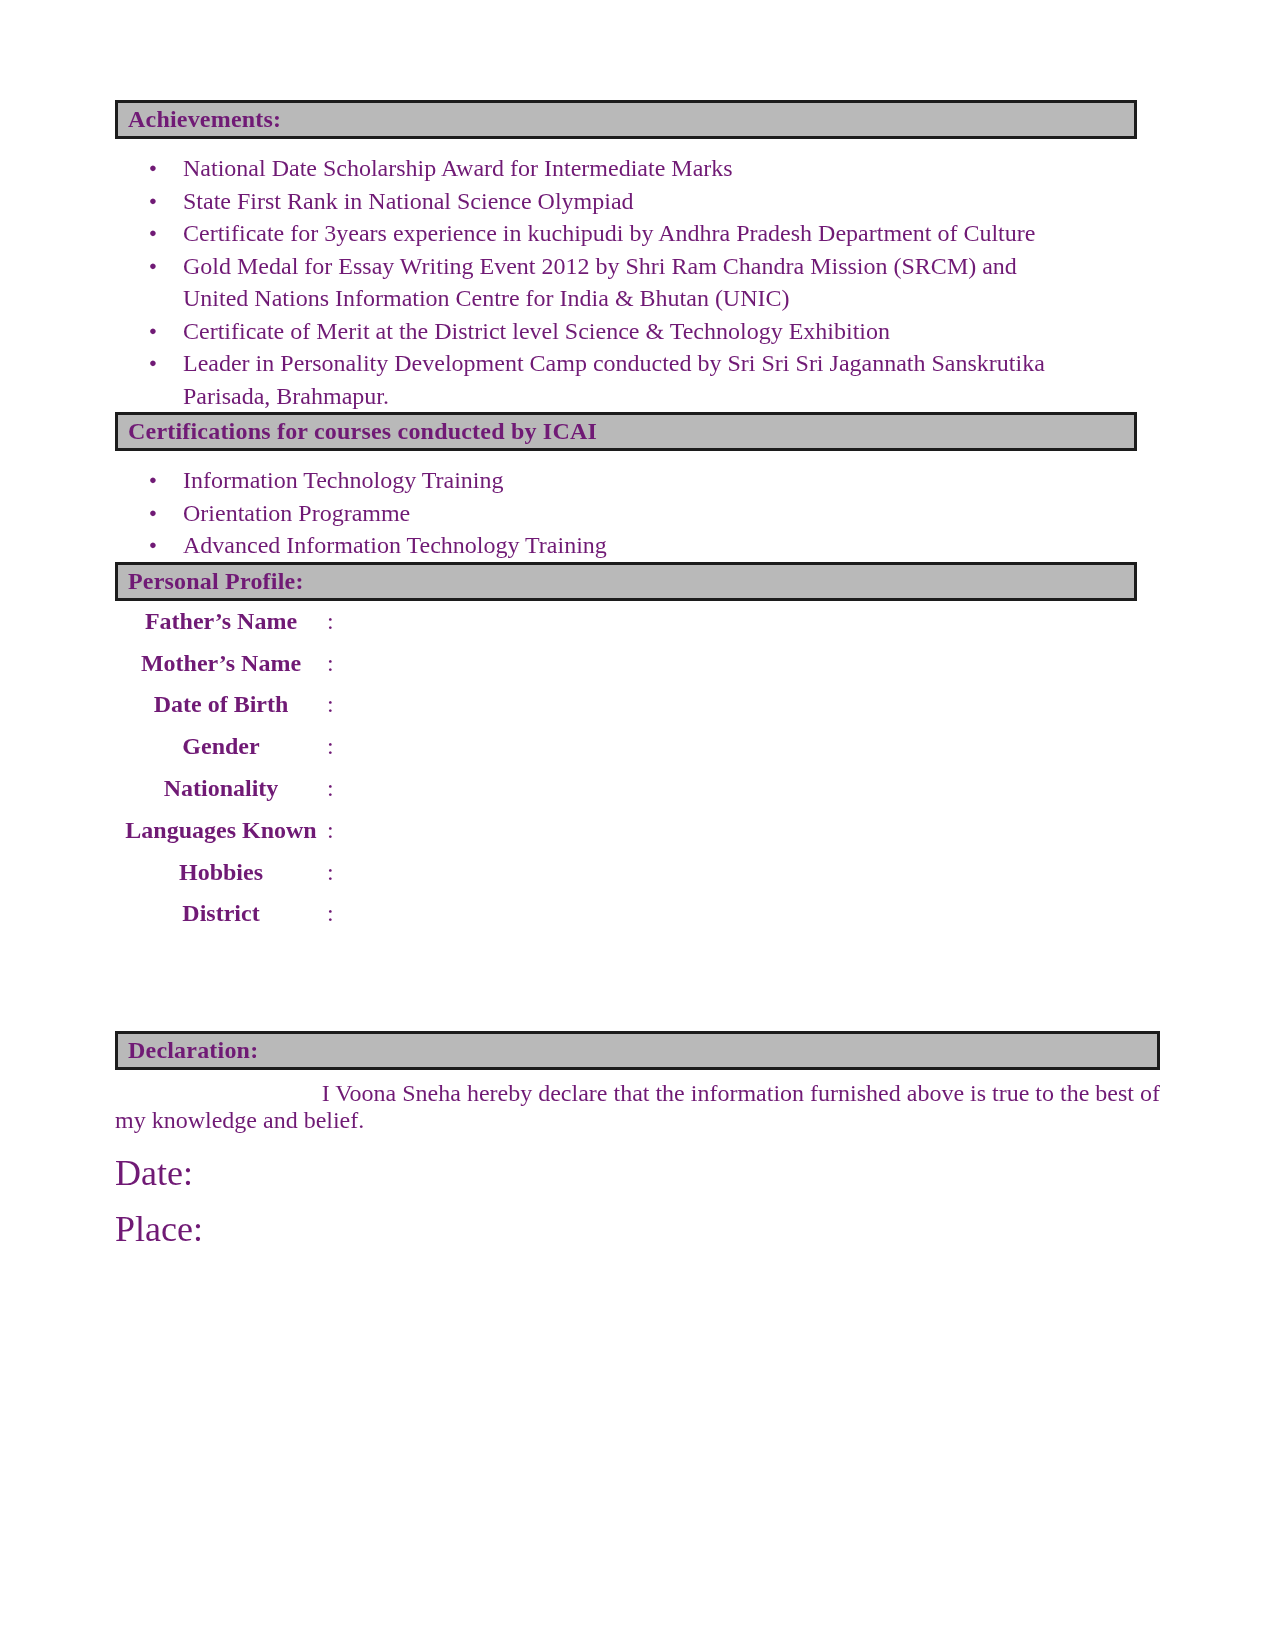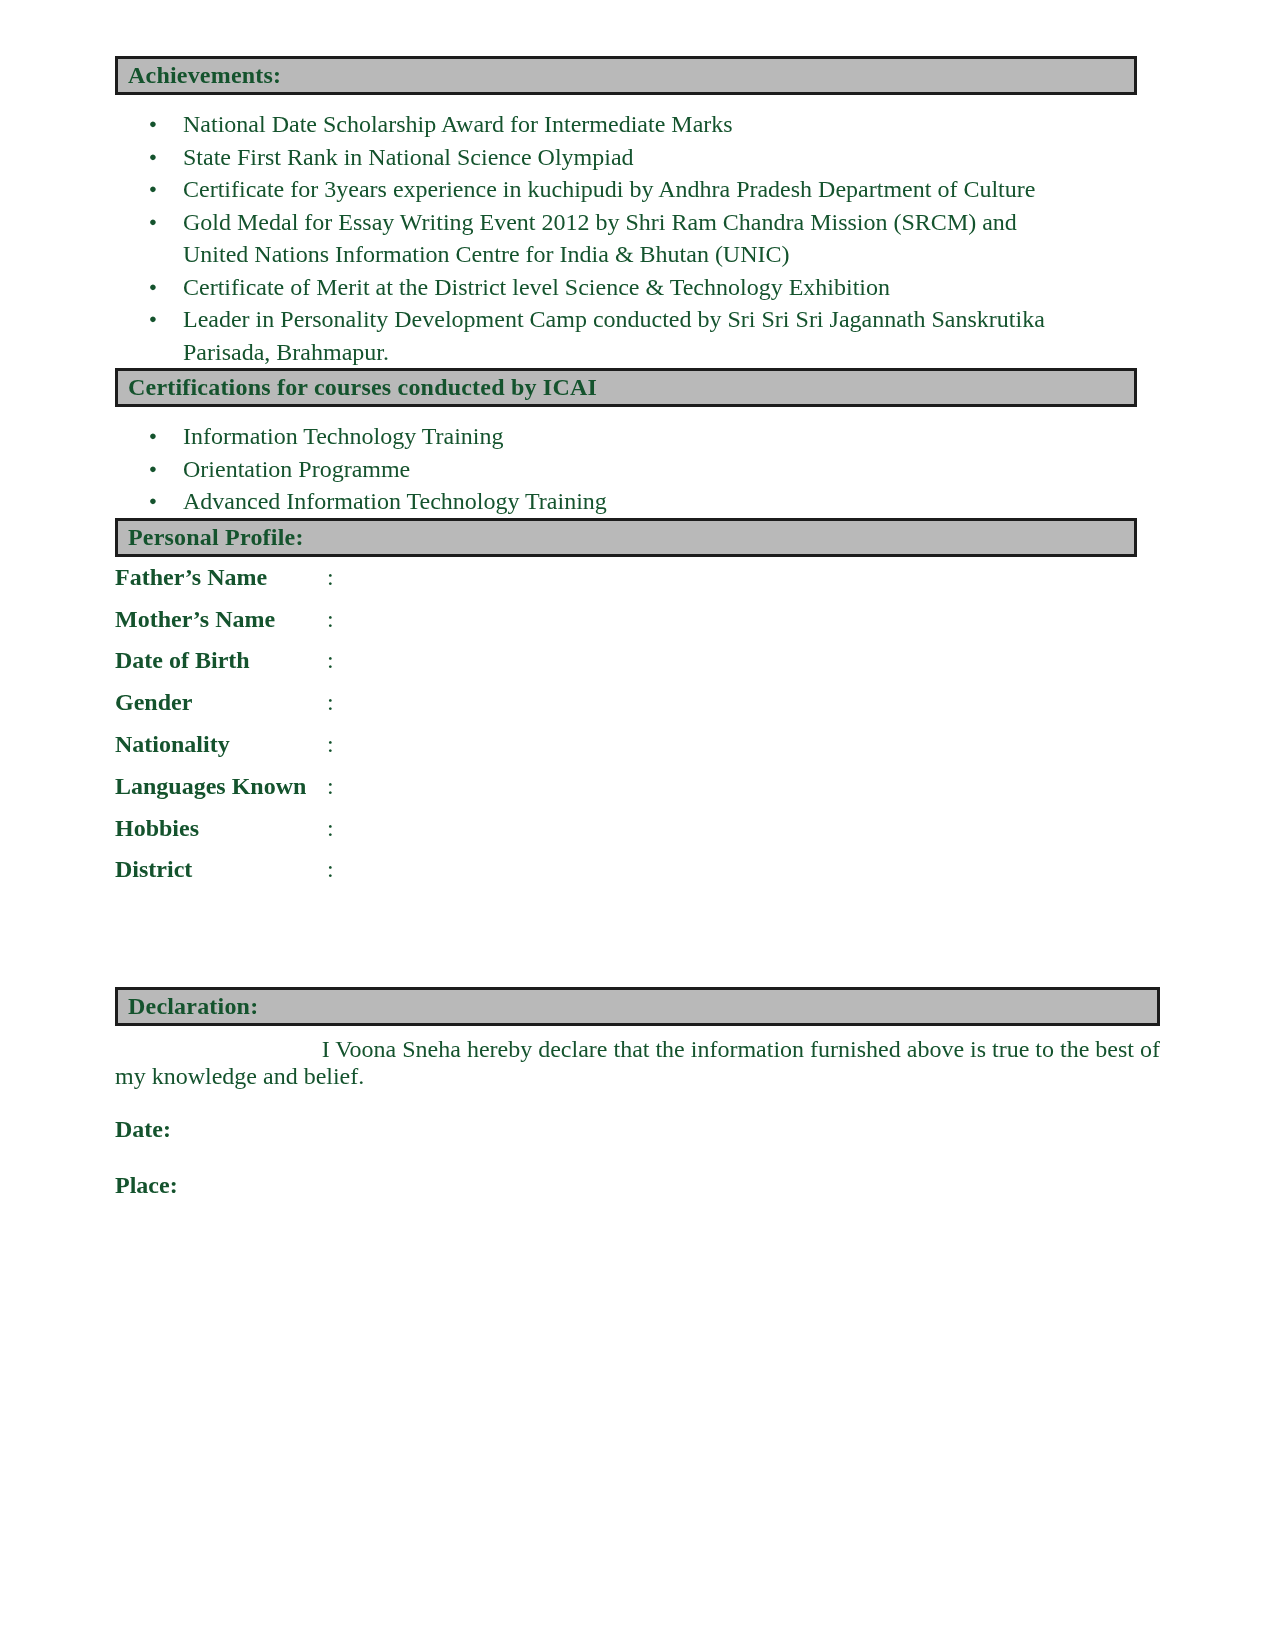--- a/index.html
+++ b/index.html
@@ -3,22 +3,22 @@
 <meta charset="utf-8">
 <style>
   * { margin: 0; padding: 0; box-sizing: border-box; }
   html, body { background: #ffffff; }
   .page {
     position: relative;
     width: 1275px;
     height: 1650px;
     background: #ffffff;
     font-family: "Liberation Serif", "DejaVu Serif", serif;
-    color: #14532d;
-    padding: 56px 0 0 115px;
+    color: #701a75;
+    padding: 100px 0 0 115px;
     overflow: hidden;
   }
   .section-header {
     width: 1022px;
     height: 39px;
     background: #b9b9b9;
     border: 3px solid #1c1c1c;
     font-size: 24px;
     font-weight: bold;
     line-height: 32px;
@@ -36,40 +36,40 @@
   ul.doc-list li { position: relative; padding-left: 68px; }
   ul.doc-list .bullet {
     position: absolute;
     left: 34px;
     top: 0;
     font-size: 13px;
     line-height: 32.5px;
   }
   .achievements-list { margin-bottom: 23px; }
   .certs-list { margin-top: 19px; margin-bottom: 16px; }
-  .profile-rows { margin-top: 0; }
+  .profile-rows { margin-top: 0; text-align: center; }
   .profile-row {
     display: flex;
     align-items: center;
     height: 41.8px;
     font-size: 24px;
   }
   .profile-label { width: 212px; font-weight: bold; }
   .profile-colon { font-weight: normal; }
   .declaration-header { margin-top: 96px; }
   .declaration-para {
     width: 1045px;
     margin-top: 10px;
     font-size: 24px;
     line-height: 27.5px;
   }
   .declaration-para .para-line.first { padding-left: 98px; text-align: right; }
   .footer-label {
-    font-size: 24px;
-    font-weight: bold;
+    font-size: 36px;
+    font-weight: normal;
     line-height: 32px;
   }
   .date-label { margin-top: 22px; }
   .place-label { margin-top: 24px; }
 </style>
 </head>
 <body>
 
 <div class="page">
 

